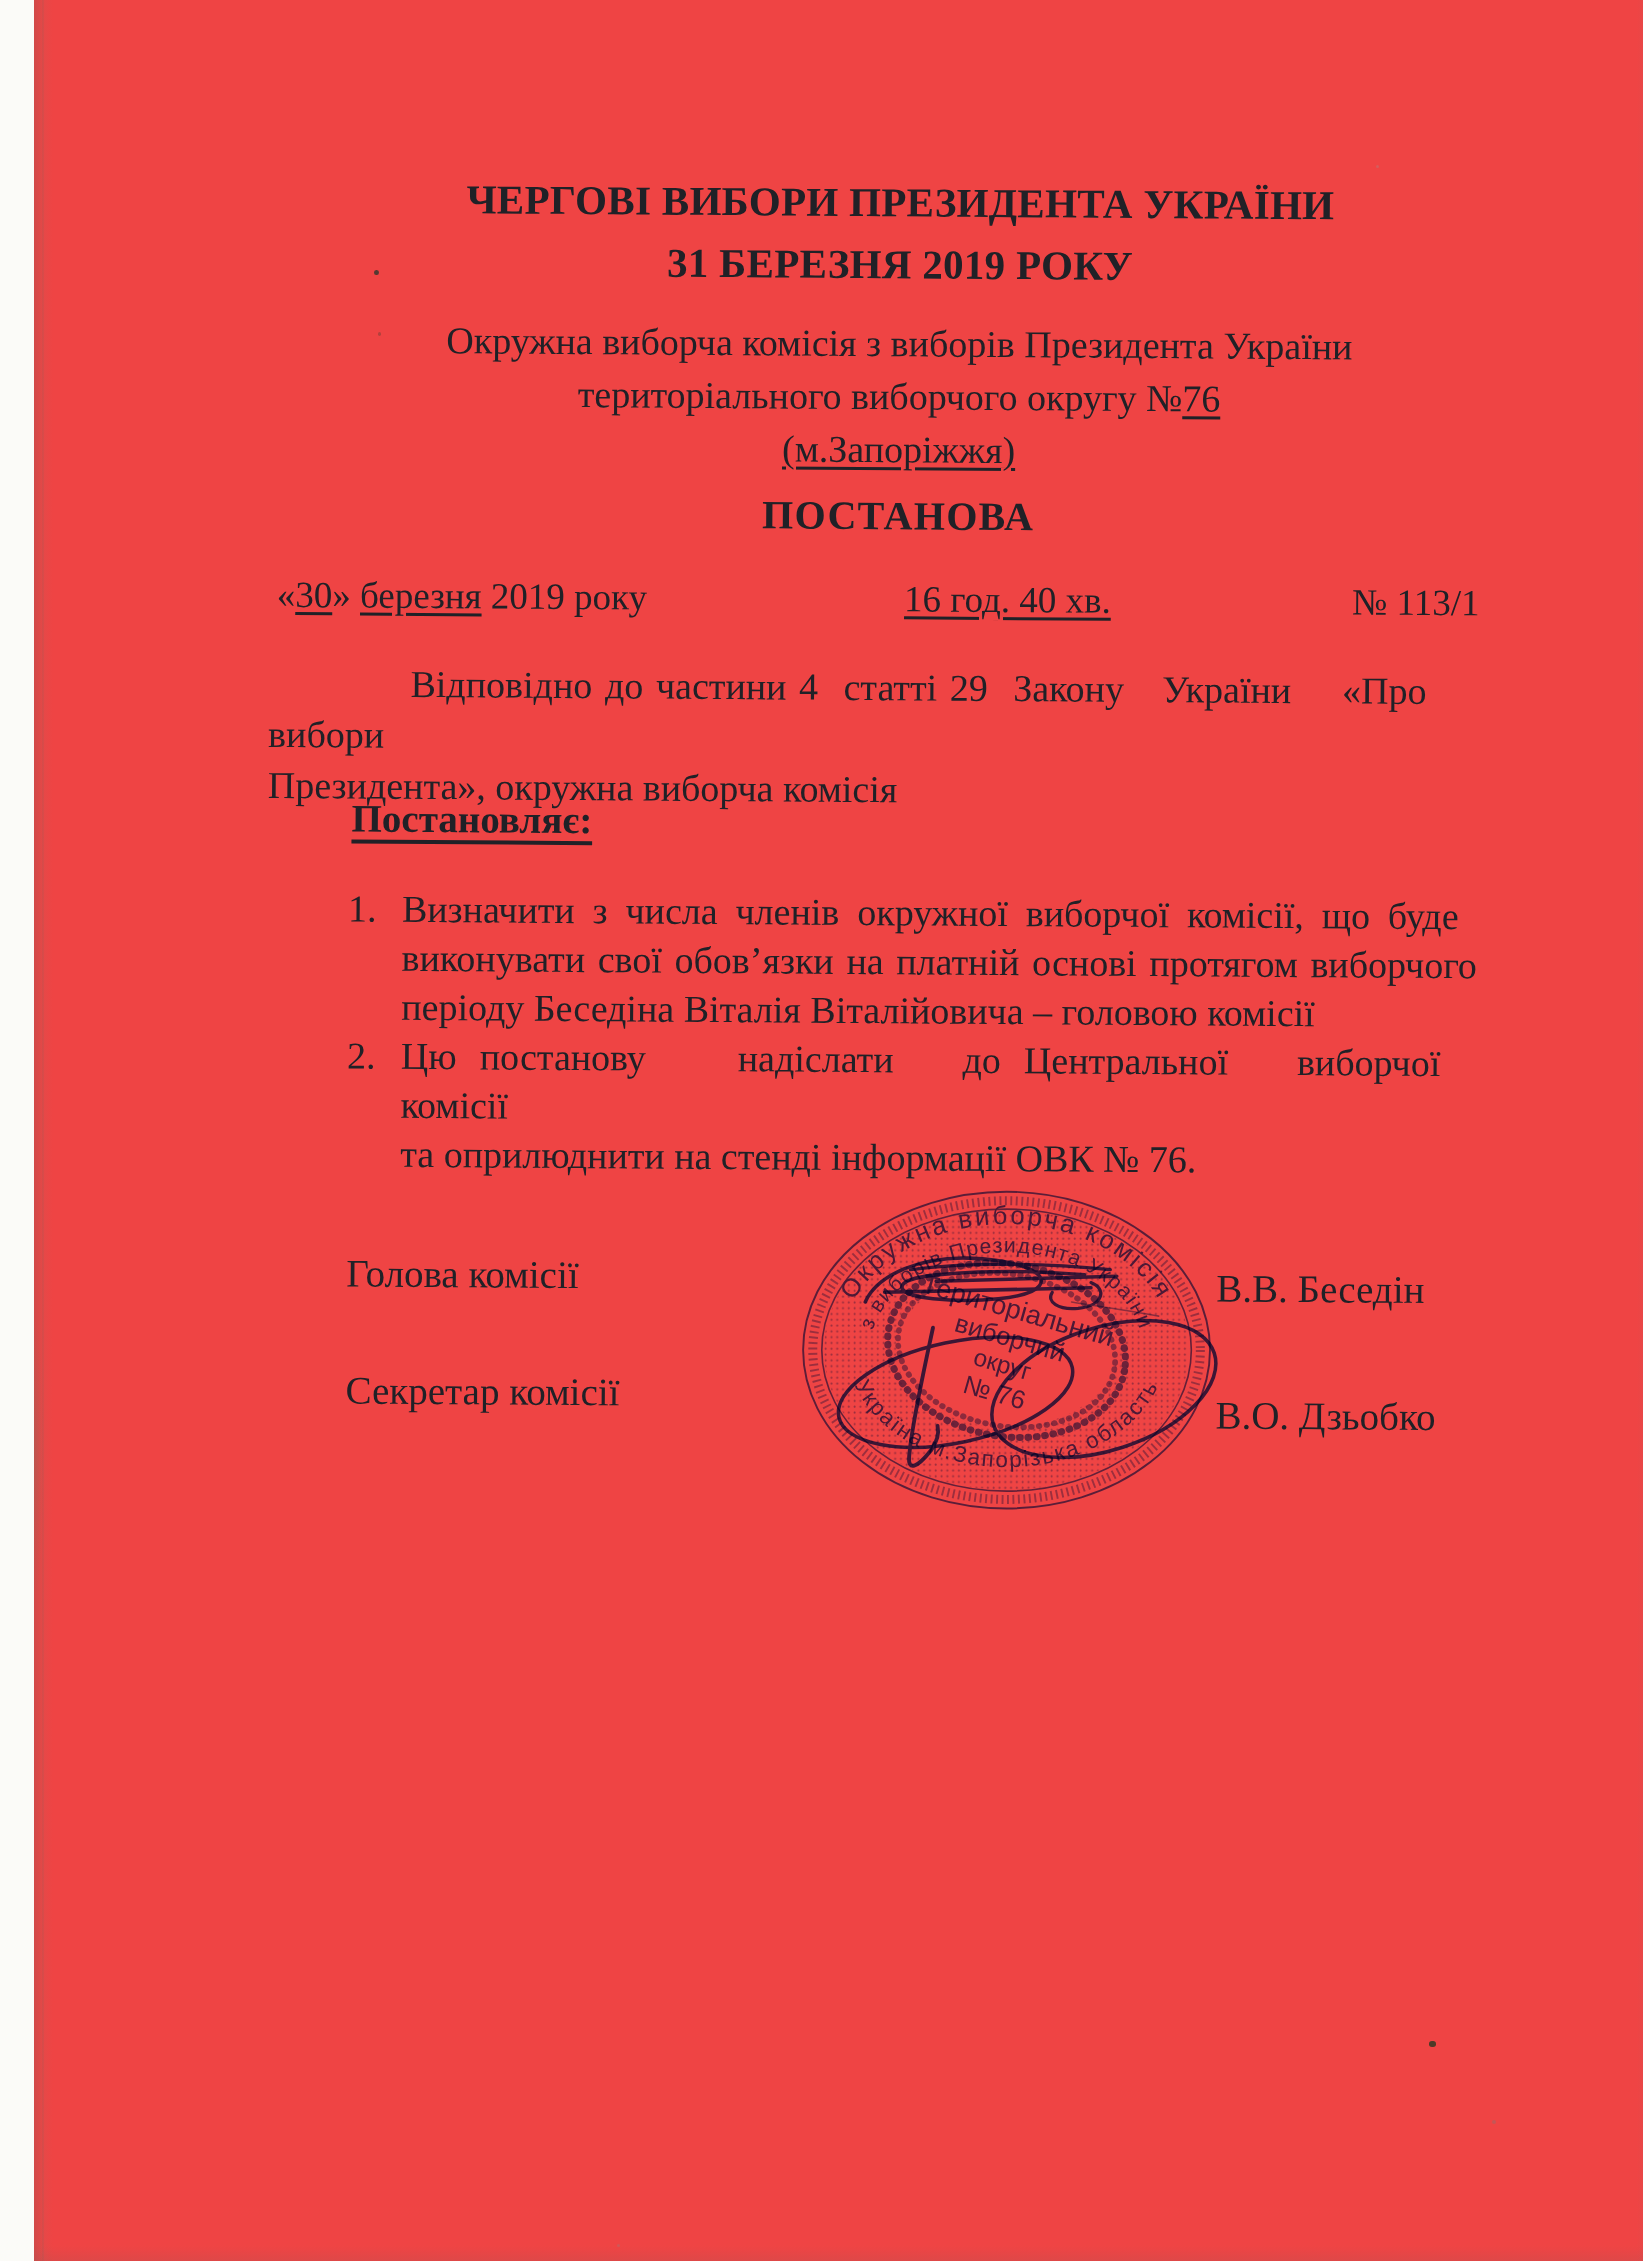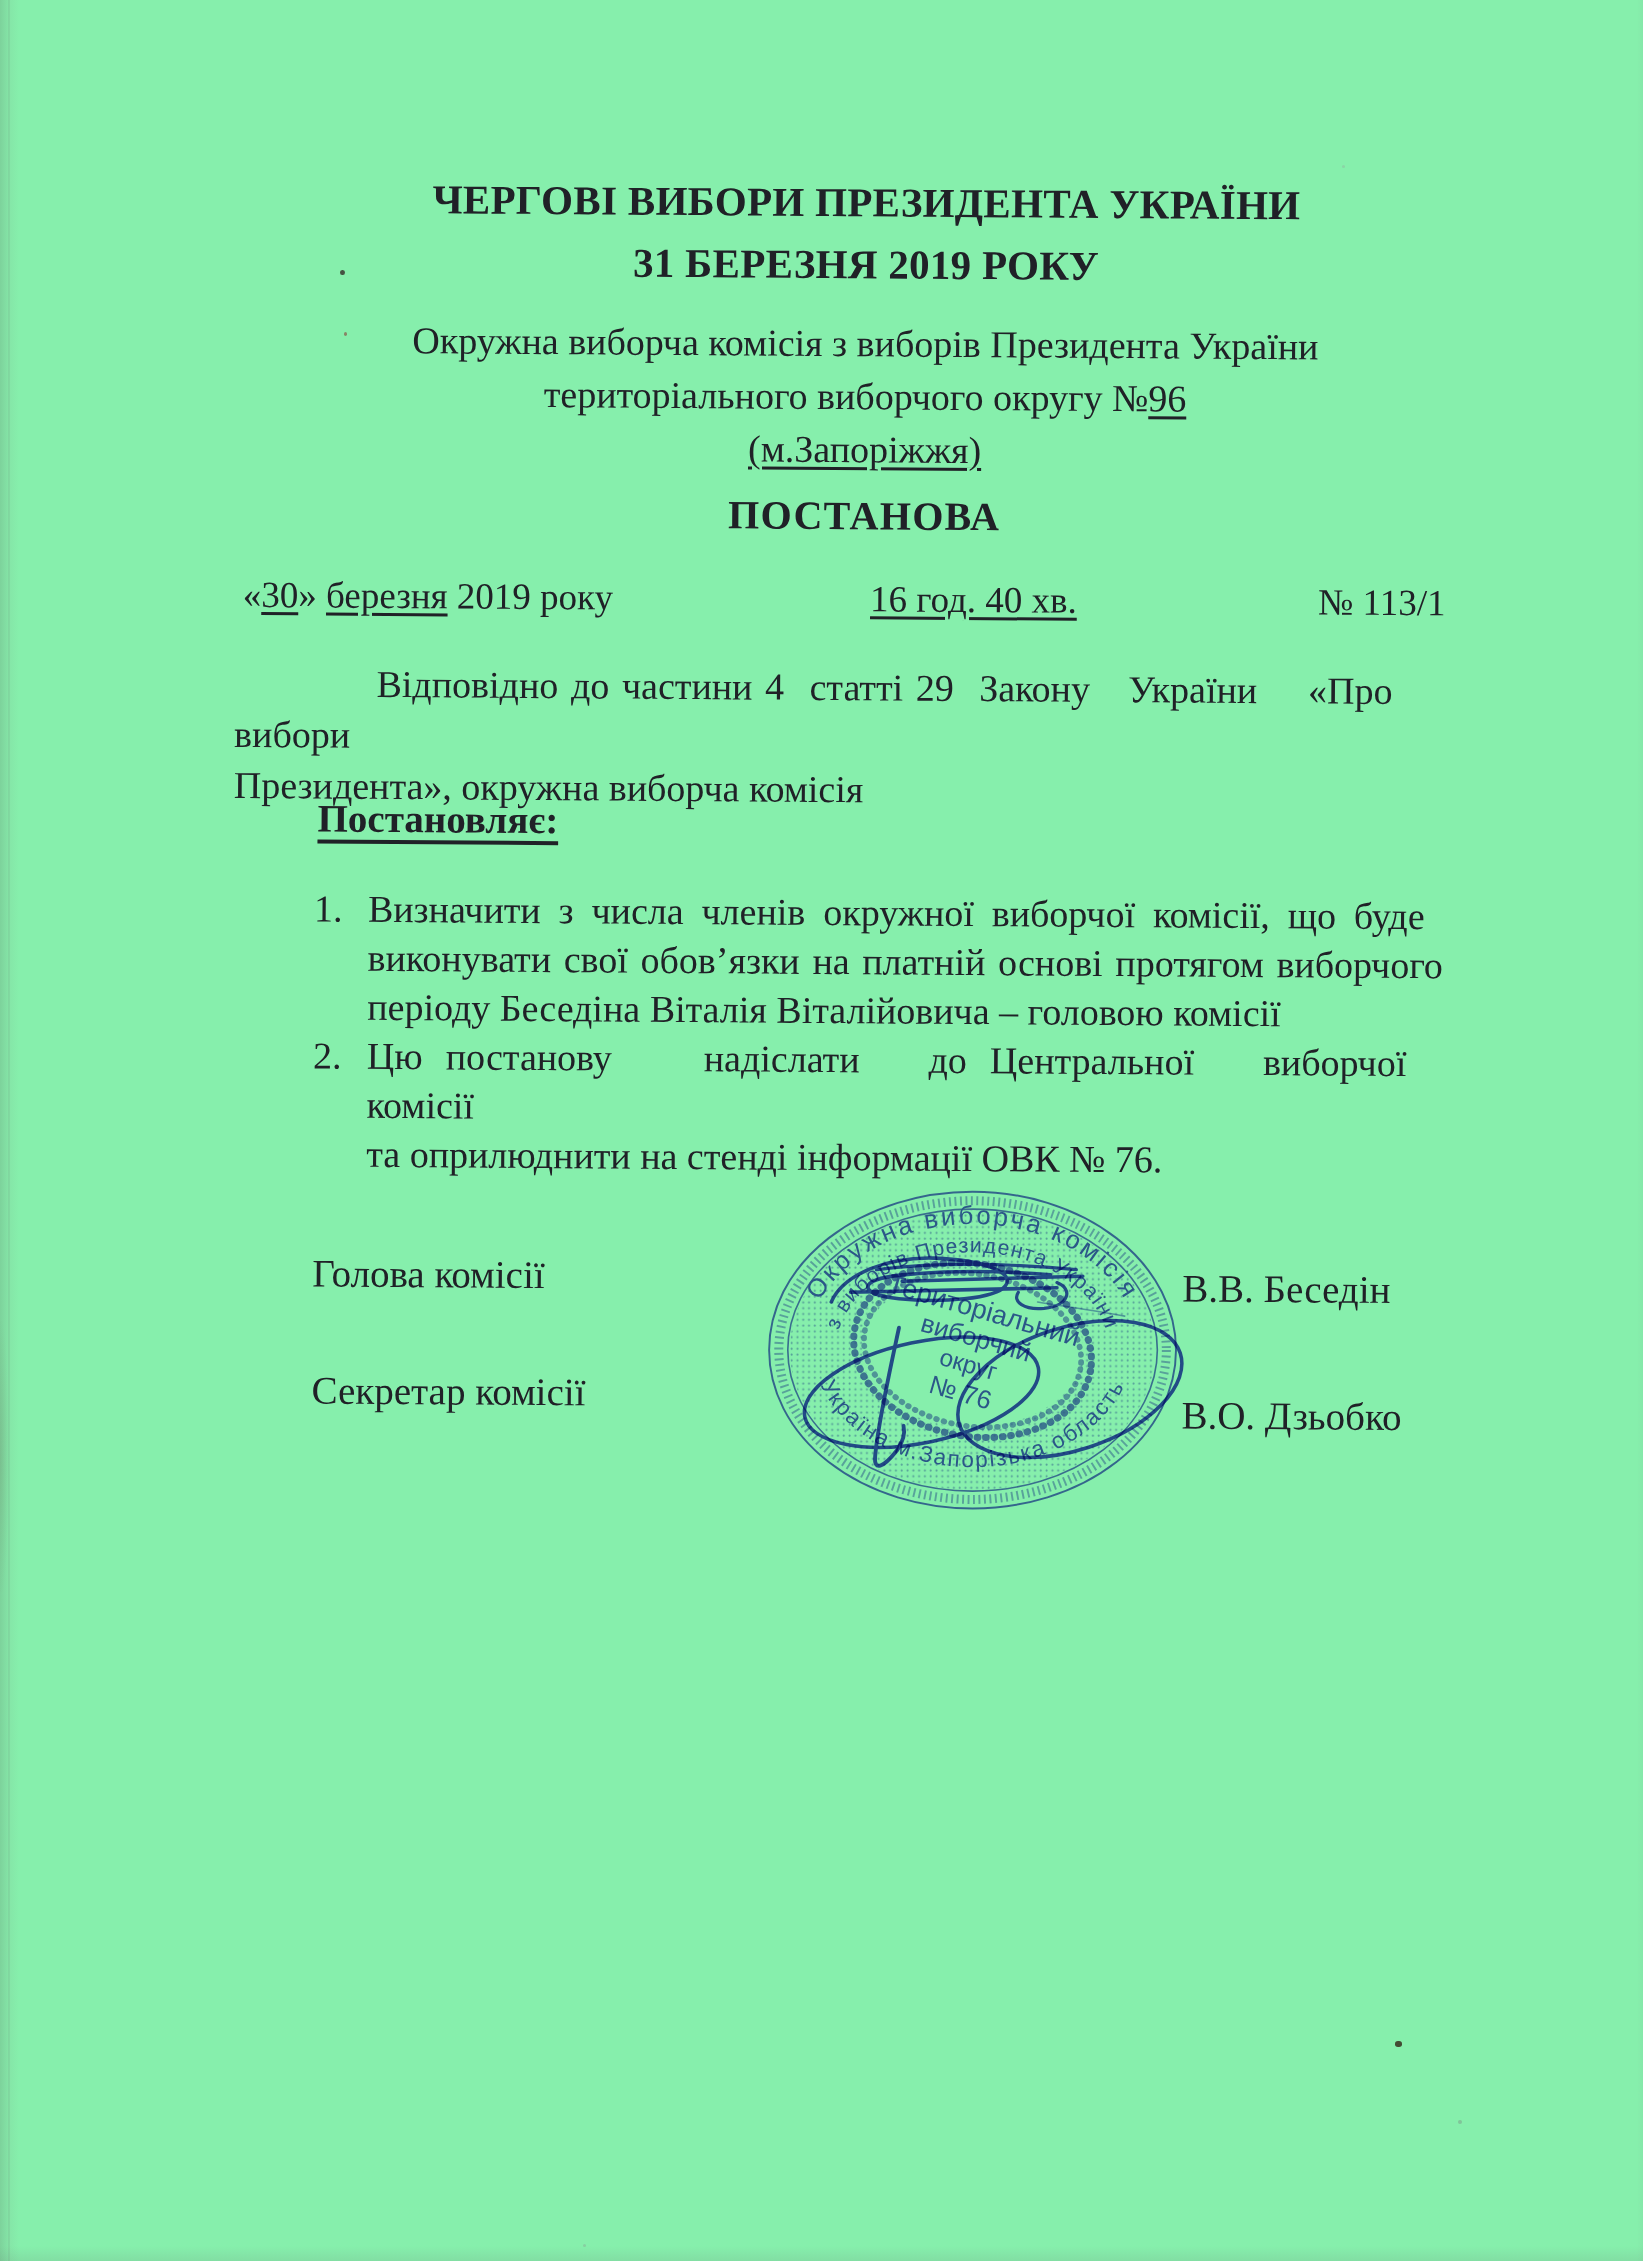--- a/index.html
+++ b/index.html
@@ -3,21 +3,21 @@
 <meta charset="utf-8">
 <style>
   html, body {
     margin: 0; padding: 0;
     width: 1643px; height: 2261px;
     overflow: hidden;
     background: #fbfbf8;
     font-family: "Liberation Serif", serif;
     color: #202127;
   }
-  .page { position: absolute; inset: 0; background: #86efac; }
+  .page { position: absolute; inset: 0; background: #ef4444; margin-left: 34px; }
 
   
   .sheet {
     position: absolute; inset: 0;
     transform: rotate(0.4deg);
     transform-origin: 822px 193px;
   }
   .block { position: absolute; left: 238px; width: 1257px; }
 
   .title-block { top: 171px; text-align: center; font-weight: bold; font-size: 41px; line-height: 62px; letter-spacing: 0.3px; }
@@ -86,21 +86,21 @@
 
   <div class="sheet">
 
     <div class="block title-block">
       <div>ЧЕРГОВІ ВИБОРИ ПРЕЗИДЕНТА УКРАЇНИ</div>
       <div>31 БЕРЕЗНЯ 2019 РОКУ</div>
     </div>
 
     <div class="block org-block">
       <div>Окружна виборча комісія з виборів Президента України</div>
-      <div><span>територіального виборчого округу №</span><span class="u">96</span></div>
+      <div><span>територіального виборчого округу №</span><span class="u">76</span></div>
       <div><span class="u">(м.Запоріжжя)</span></div>
     </div>
 
     <div class="block doc-title">ПОСТАНОВА</div>
 
     <div class="block meta">
       <span class="meta-date"><span>«</span><span class="u">30</span><span>» </span><span class="u">березня</span><span> 2019 року</span></span>
       <span class="meta-time u">16 год. 40 хв.</span>
       <span class="meta-number">№ 113/1</span>
     </div>

